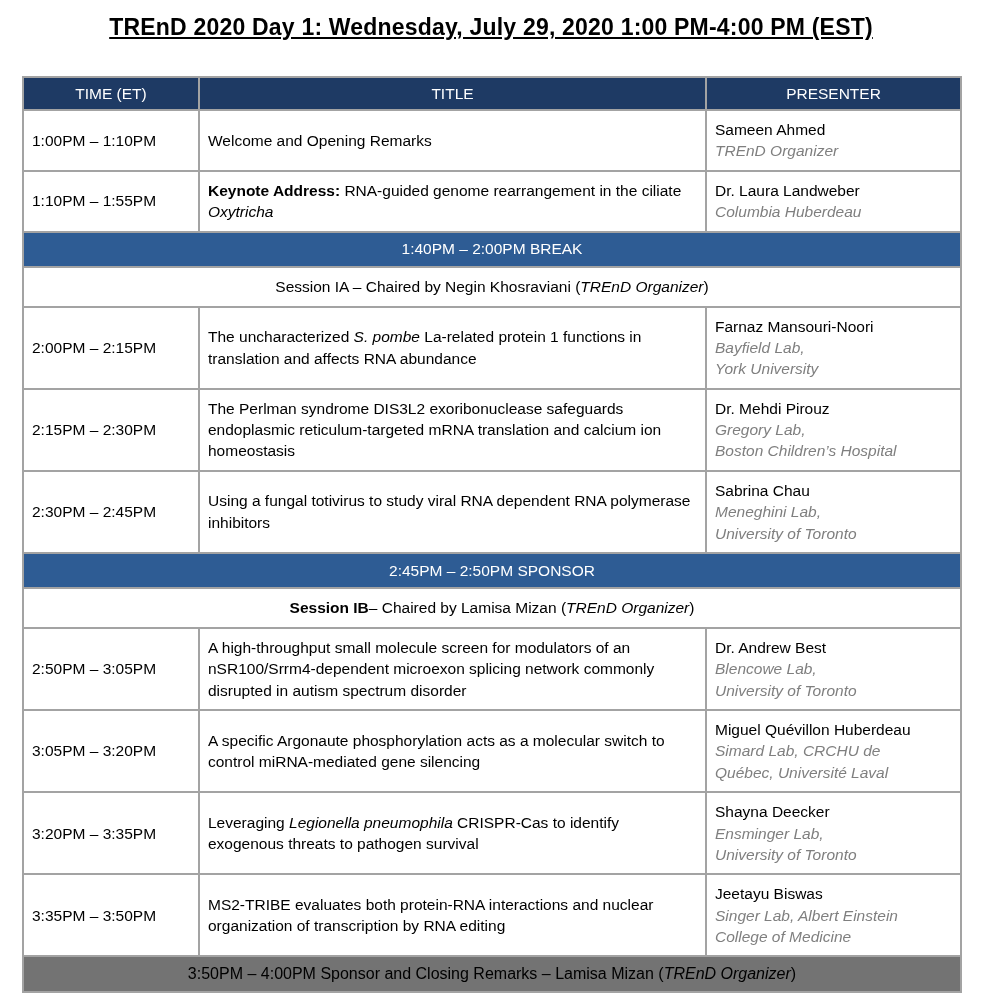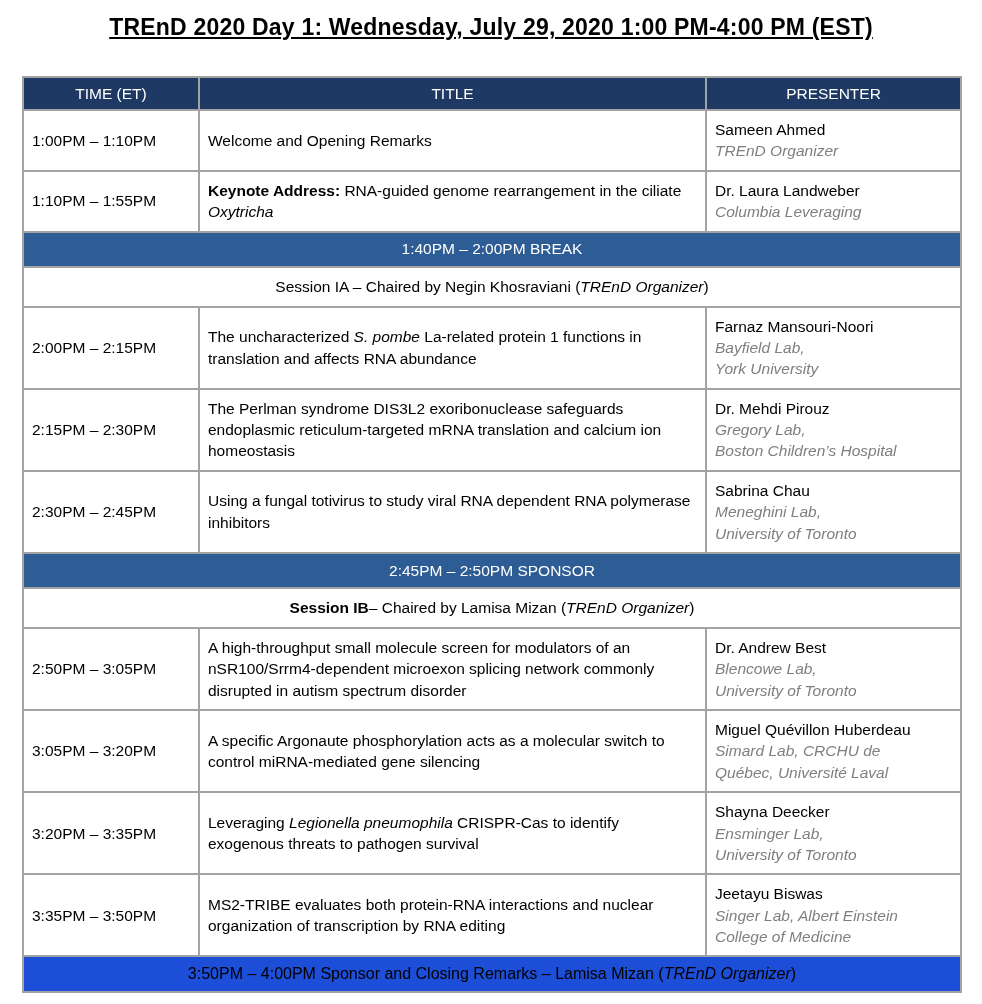--- a/index.html
+++ b/index.html
@@ -74,21 +74,21 @@
     text-align:center;
     height:34px;
     padding:2px;
     background:#fff;
   }
   tr.footer td{
     text-align:center;
     height:28px;
     padding:3px;
     font-size:16px;
-    background:#1d4ed8;
+    background:#737373;
   }
 </style>
 </head>
 <body>
 
 <h1 class="page-title">TREnD 2020 Day 1: Wednesday, July 29, 2020 1:00 PM-4:00 PM (EST)</h1>
 
 <table class="schedule">
   <colgroup>
     <col style="width:176px">
@@ -109,21 +109,21 @@
         <td class="presenter-cell">
           <div>Sameen Ahmed</div>
           <div class="presenter-affil">TREnD Organizer</div>
         </td>
       </tr>
       <tr class="item">
         <td class="time-cell">1:10PM – 1:55PM</td>
         <td class="title-cell"><span style="font-weight: bold;">Keynote Address:</span><span> RNA-guided genome rearrangement in the ciliate </span><span style="font-style: italic;">Oxytricha</span></td>
         <td class="presenter-cell">
           <div>Dr. Laura Landweber</div>
-          <div class="presenter-affil">Columbia Leveraging</div>
+          <div class="presenter-affil">Columbia Huberdeau</div>
         </td>
       </tr>
       <tr class="banner">
         <td colspan="3">1:40PM – 2:00PM BREAK</td>
       </tr>
       <tr class="session">
         <td colspan="3"><span style="font-weight: normal;">Session IA</span><span> – Chaired by Negin Khosraviani  (</span><span style="font-style: italic;">TREnD Organizer</span><span>)</span></td>
       </tr>
       <tr class="item">
         <td class="time-cell">2:00PM – 2:15PM</td>

